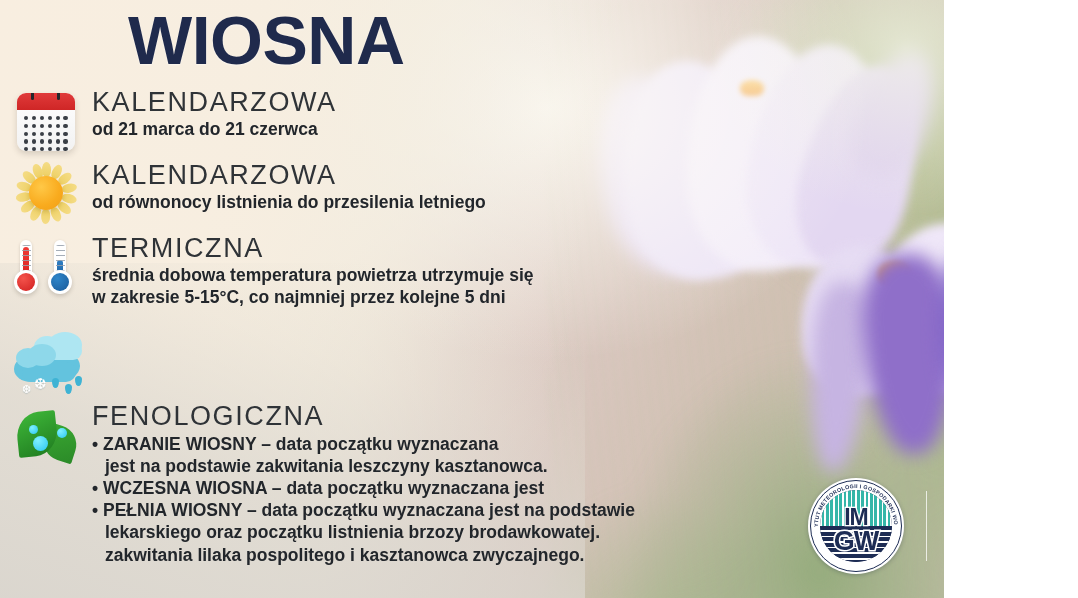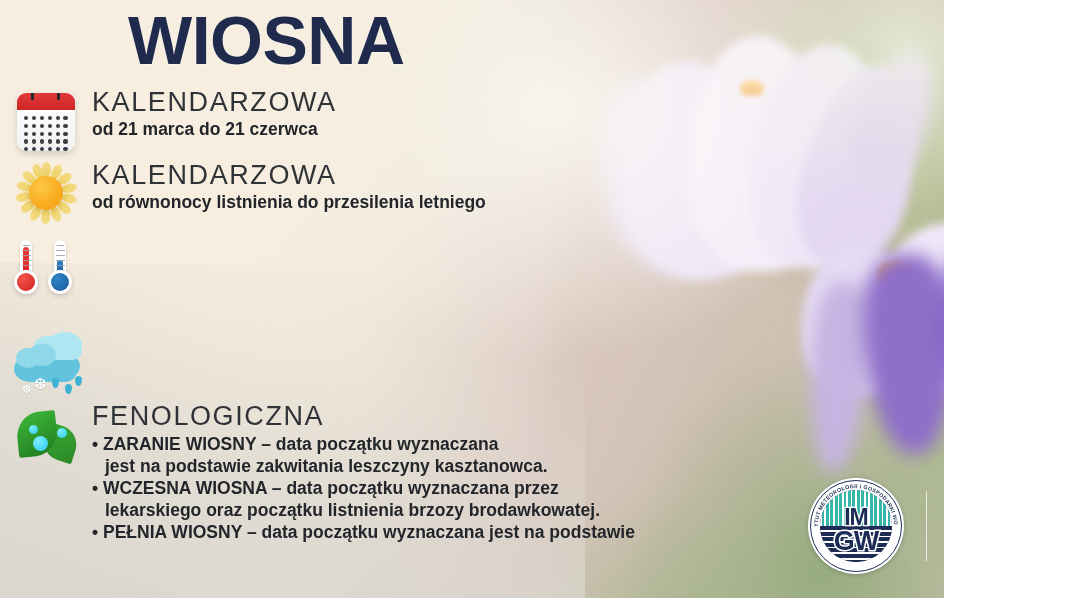--- a/index.html
+++ b/index.html
@@ -553,20 +553,25 @@
           </div>
           <div class="thermo blue">
             <span class="stem"></span>
               <span class="fluid"></span>
             <span class="ticks"></span>
             <span class="bulb"></span>
               <span class="bulb-in"></span>
           </div>
         </div>
       </div>
+      <div class="text-cell">
+        <div class="sect-head">TERMICZNA</div>
+        <div class="sect-body">średnia dobowa temperatura powietrza utrzymuje się</div>
+        <div class="sect-body" style="margin-top:0;">w zakresie 5-15°C, co najmniej przez kolejne 5 dni</div>
+      </div>
     </div>
 
     <div class="row" style="left:0px; top:330px; width:560px;">
       <div class="icon-cell">
         <div class="icon wx" style="margin-top:2px;">
           <span class="cl cl-deep" style="left:6px;  top:24px; width:34px; height:26px;"></span>
           <span class="cl cl-deep" style="left:26px; top:18px; width:46px; height:32px;"></span>
           <span class="cl cl-deep" style="left:14px; top:30px; width:54px; height:20px; border-radius:12px;"></span>
           <span class="cl cl-lite" style="left:26px; top:4px;  width:26px; height:22px;"></span>
           <span class="cl cl-lite" style="left:40px; top:0px;  width:34px; height:26px;"></span>
@@ -592,23 +597,24 @@
           <span class="dew" style="left:20px; top:28px; width:15px; height:15px;"></span>
           <span class="dew" style="left:16px; top:17px; width:9px;  height:9px;"></span>
           <span class="dew" style="left:44px; top:20px; width:10px; height:10px;"></span>
         </div>
       </div>
       <div class="text-cell">
         <div class="sect-head">FENOLOGICZNA</div>
         <div class="bullets">
           <div class="bullet-line">• ZARANIE WIOSNY – data początku wyznaczana</div>
           <div class="bullet-line indent">jest na podstawie zakwitania leszczyny kasztanowca.</div>
-          <div class="bullet-line">• WCZESNA WIOSNA – data początku wyznaczana przez</div>
+          <div class="bullet-line">• WCZESNA WIOSNA – data początku wyznaczana jest</div>
+          <div class="bullet-line">• PEŁNIA WIOSNY – data początku wyznaczana jest na podstawie</div>
           <div class="bullet-line indent">lekarskiego oraz początku listnienia brzozy brodawkowatej.</div>
-          <div class="bullet-line">• PEŁNIA WIOSNY – data początku wyznaczana jest na podstawie</div>
+          <div class="bullet-line indent">zakwitania lilaka pospolitego i kasztanowca zwyczajnego.</div>
         </div>
       </div>
     </div>
 
     <div class="brand">
       <div class="logo-badge">
         <div class="logo-ring"></div>
         <div class="logo-ring-text">
           <svg viewBox="0 0 92 92">
             <defs>

